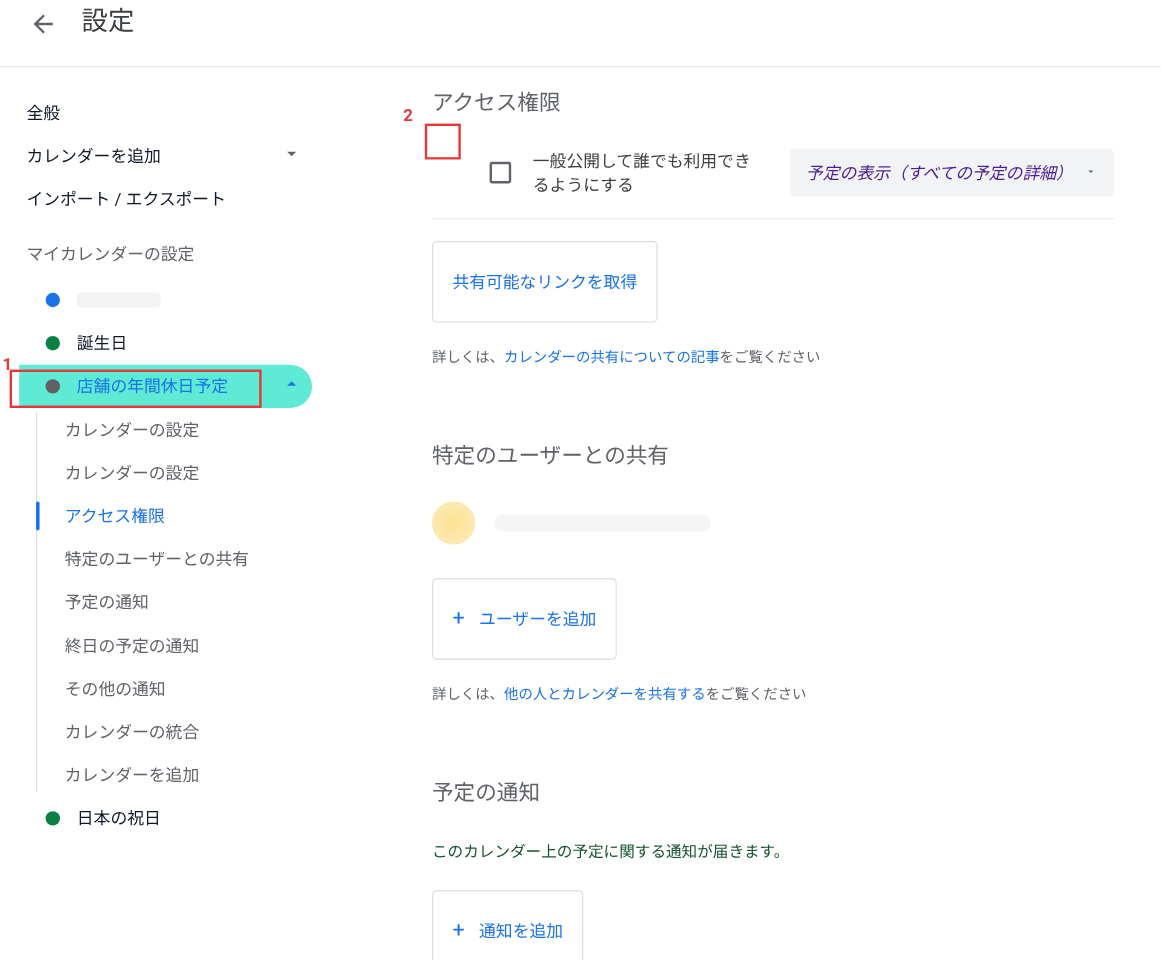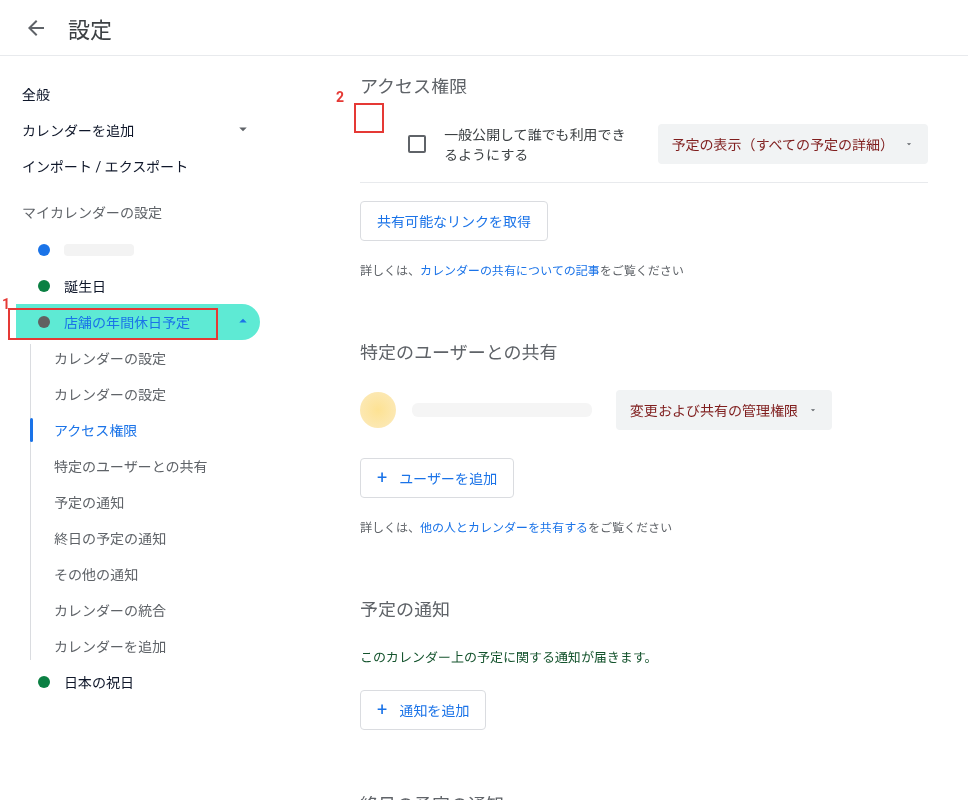--- a/index.html
+++ b/index.html
@@ -8,21 +8,21 @@
       font-size: 14px;
       color: #3c4043;
       background: #fff;
       width: 968px;
       height: 800px;
       overflow: hidden;
     }
     .header {
       height: 56px;
       display: flex;
-      align-items: center;
+      align-items: flex-start;
       padding: 0 16px;
       border-bottom: 1px solid #e8eaed;
     }
     .back-btn {
       width: 40px;
       height: 40px;
       display: flex;
       align-items: center;
       justify-content: center;
       border-radius: 50%;
@@ -133,38 +133,39 @@
       border-radius: 2px;
       margin-right: 18px;
     }
     .checkbox-label {
       font-size: 14px;
       color: #3c4043;
       flex: 1;
     }
     .dropdown {
       background: #f1f3f4;
-      color: #7f1d1d;
+      color: #4c1d95;
       font-size: 14px;
       padding: 10px 14px;
       border-radius: 4px;
       display: flex;
       align-items: center;
       margin-left: 24px;
       cursor: pointer;
+      font-style: italic;
     }
     .dropdown .arrow {
       margin-left: 10px;
       color: #5f6368;
     }
     .outline-btn {
       border: 1px solid #dadce0;
       color: #1a73e8;
       font-size: 14px;
-      padding: 9px 16px;
+      padding: 23px 16px;
       border-radius: 4px;
       background: #fff;
       display: inline-flex;
       align-items: center;
       cursor: pointer;
     }
     .outline-btn .plus {
       color: #1a73e8;
       margin-right: 12px;
       font-size: 18px;
@@ -346,28 +347,20 @@
       <div class="info-text">
         <span>詳しくは、</span><a href="#">カレンダーの共有についての記事</a><span>をご覧ください</span>
       </div>
     </div>
 
     <div class="section">
       <div class="sec-title">特定のユーザーとの共有</div>
       <div class="user-row">
         <div class="avatar"></div>
         <div class="user-text"></div>
-        <div class="dropdown">
-          <span>変更および共有の管理権限</span>
-          <span class="arrow">
-            <svg width="10" height="10" viewBox="0 0 24 24">
-                <path d="M7 10l5 5 5-5z" fill="#5f6368"></path>
-              </svg>
-          </span>
-        </div>
       </div>
       <div class="outline-btn">
         <span class="plus">+</span>
         <span>ユーザーを追加</span>
       </div>
       <div class="info-text">
         <span>詳しくは、</span><a href="#">他の人とカレンダーを共有する</a><span>をご覧ください</span>
       </div>
     </div>
 

